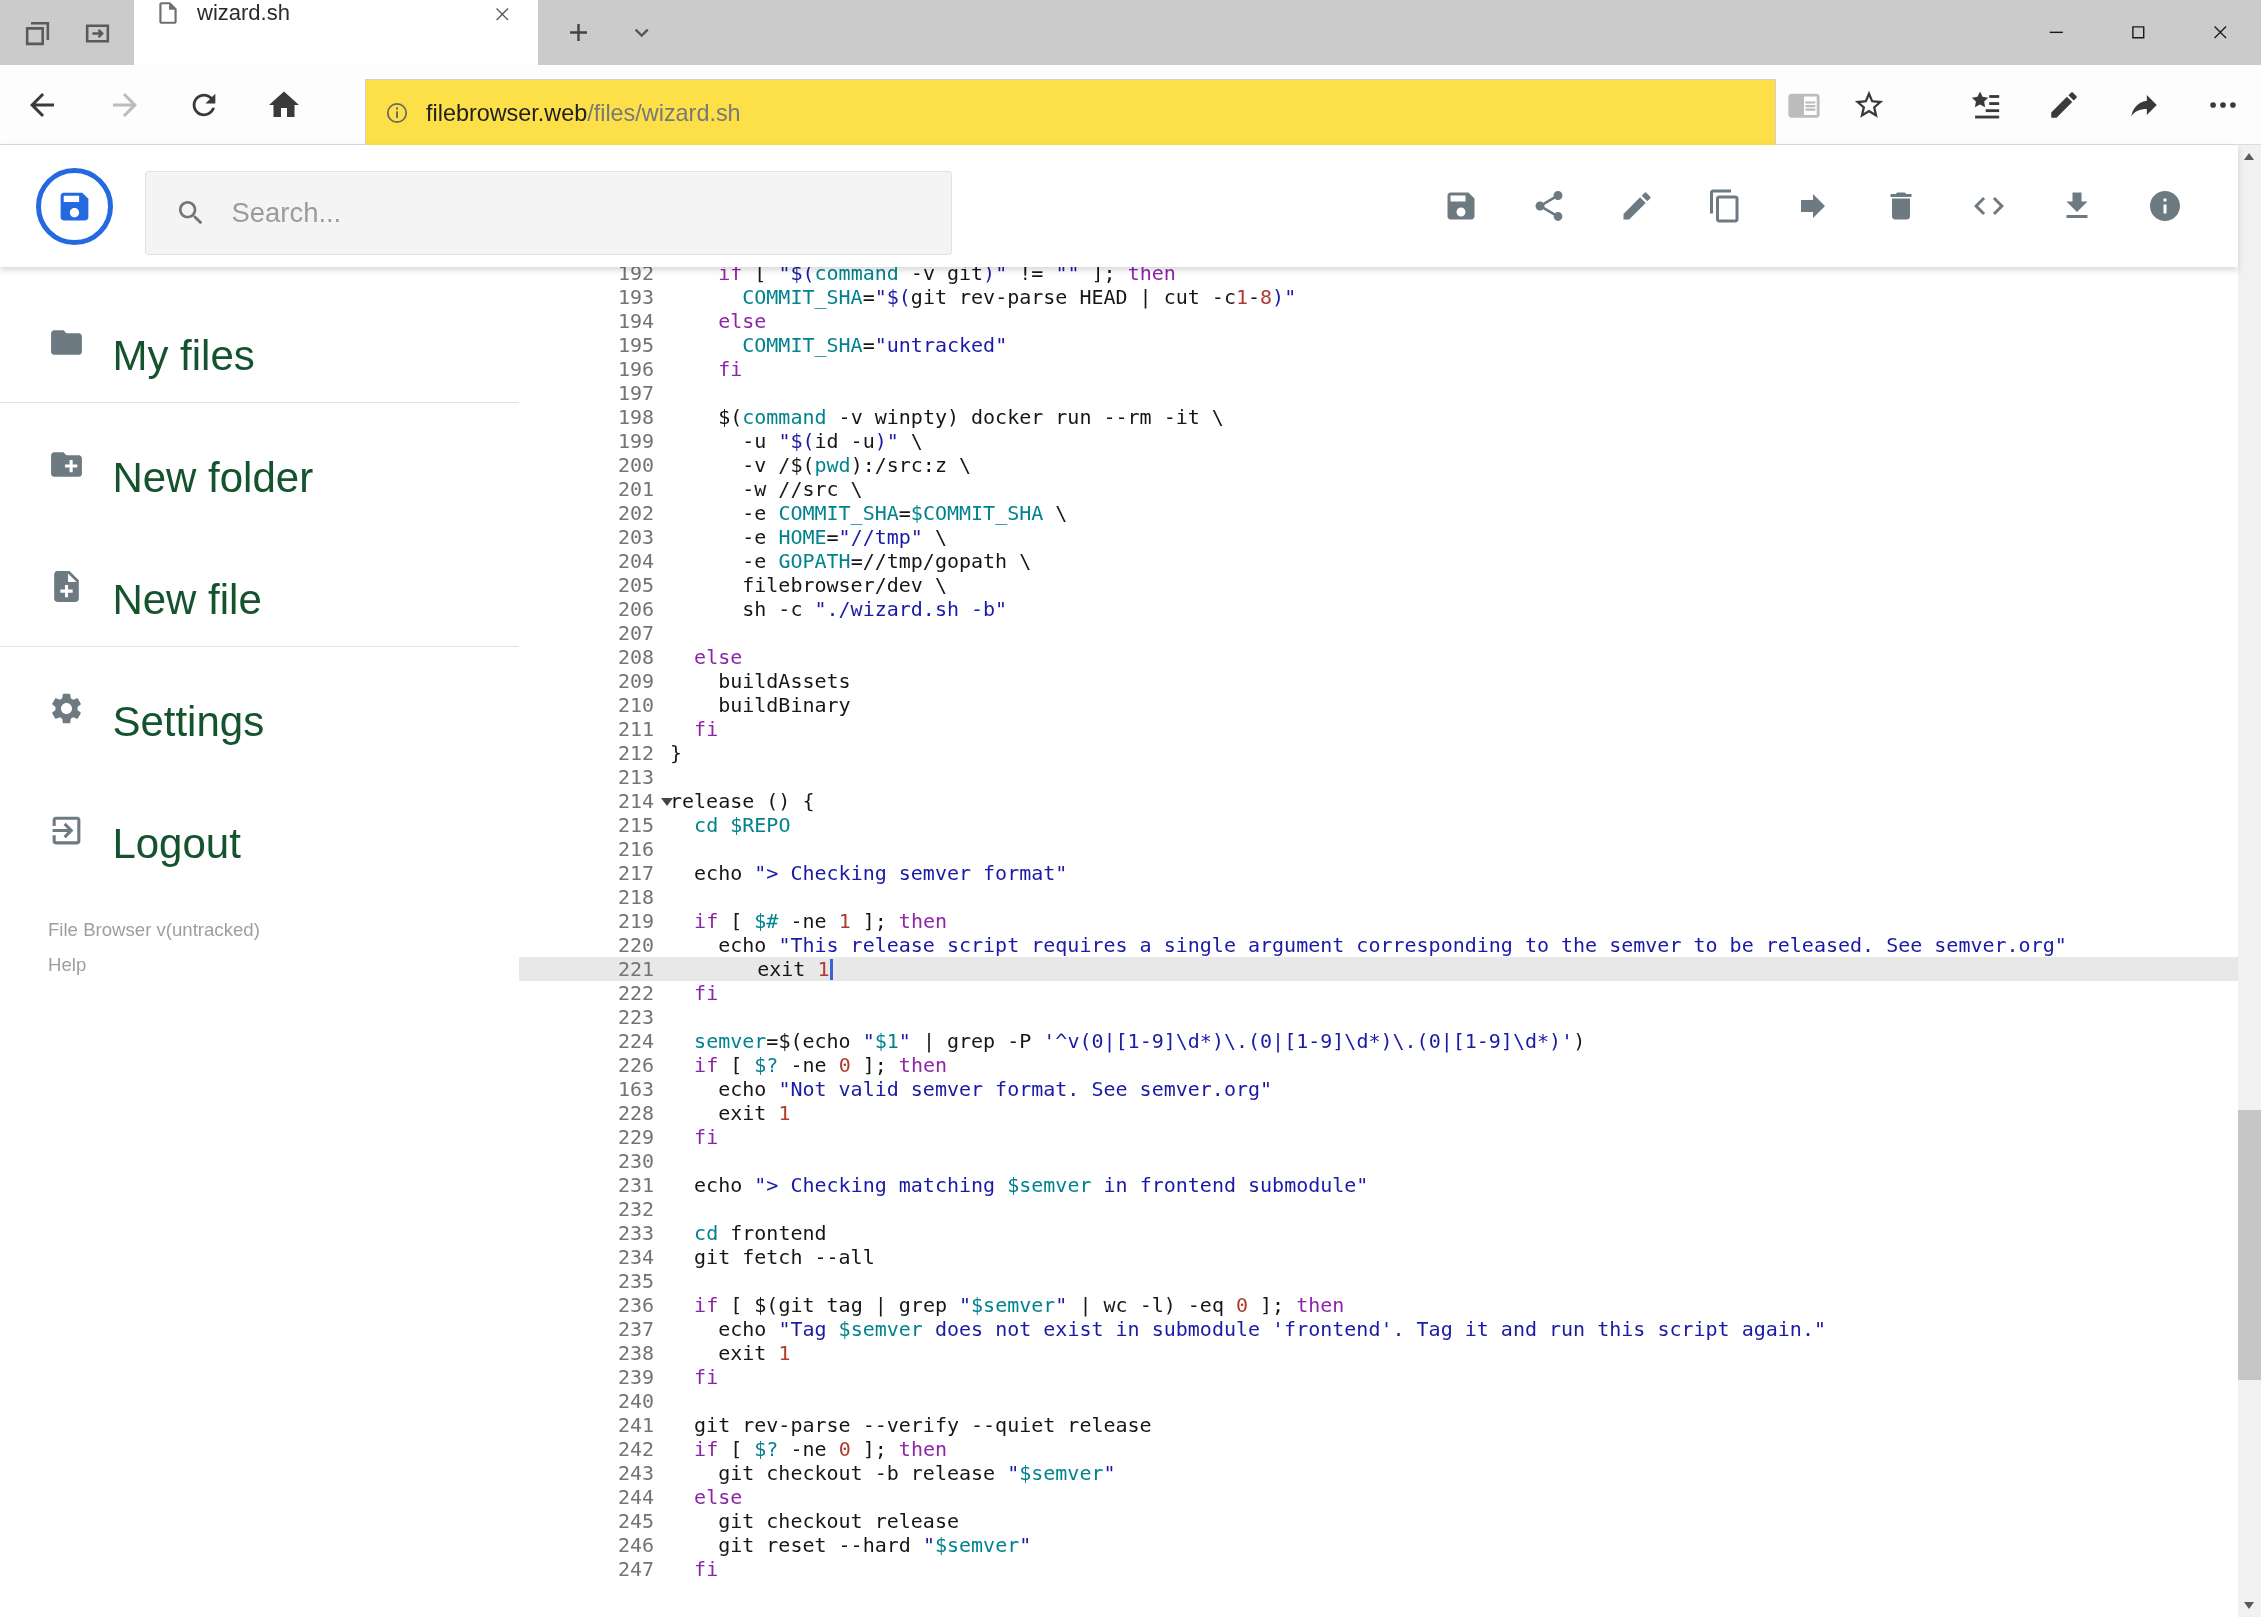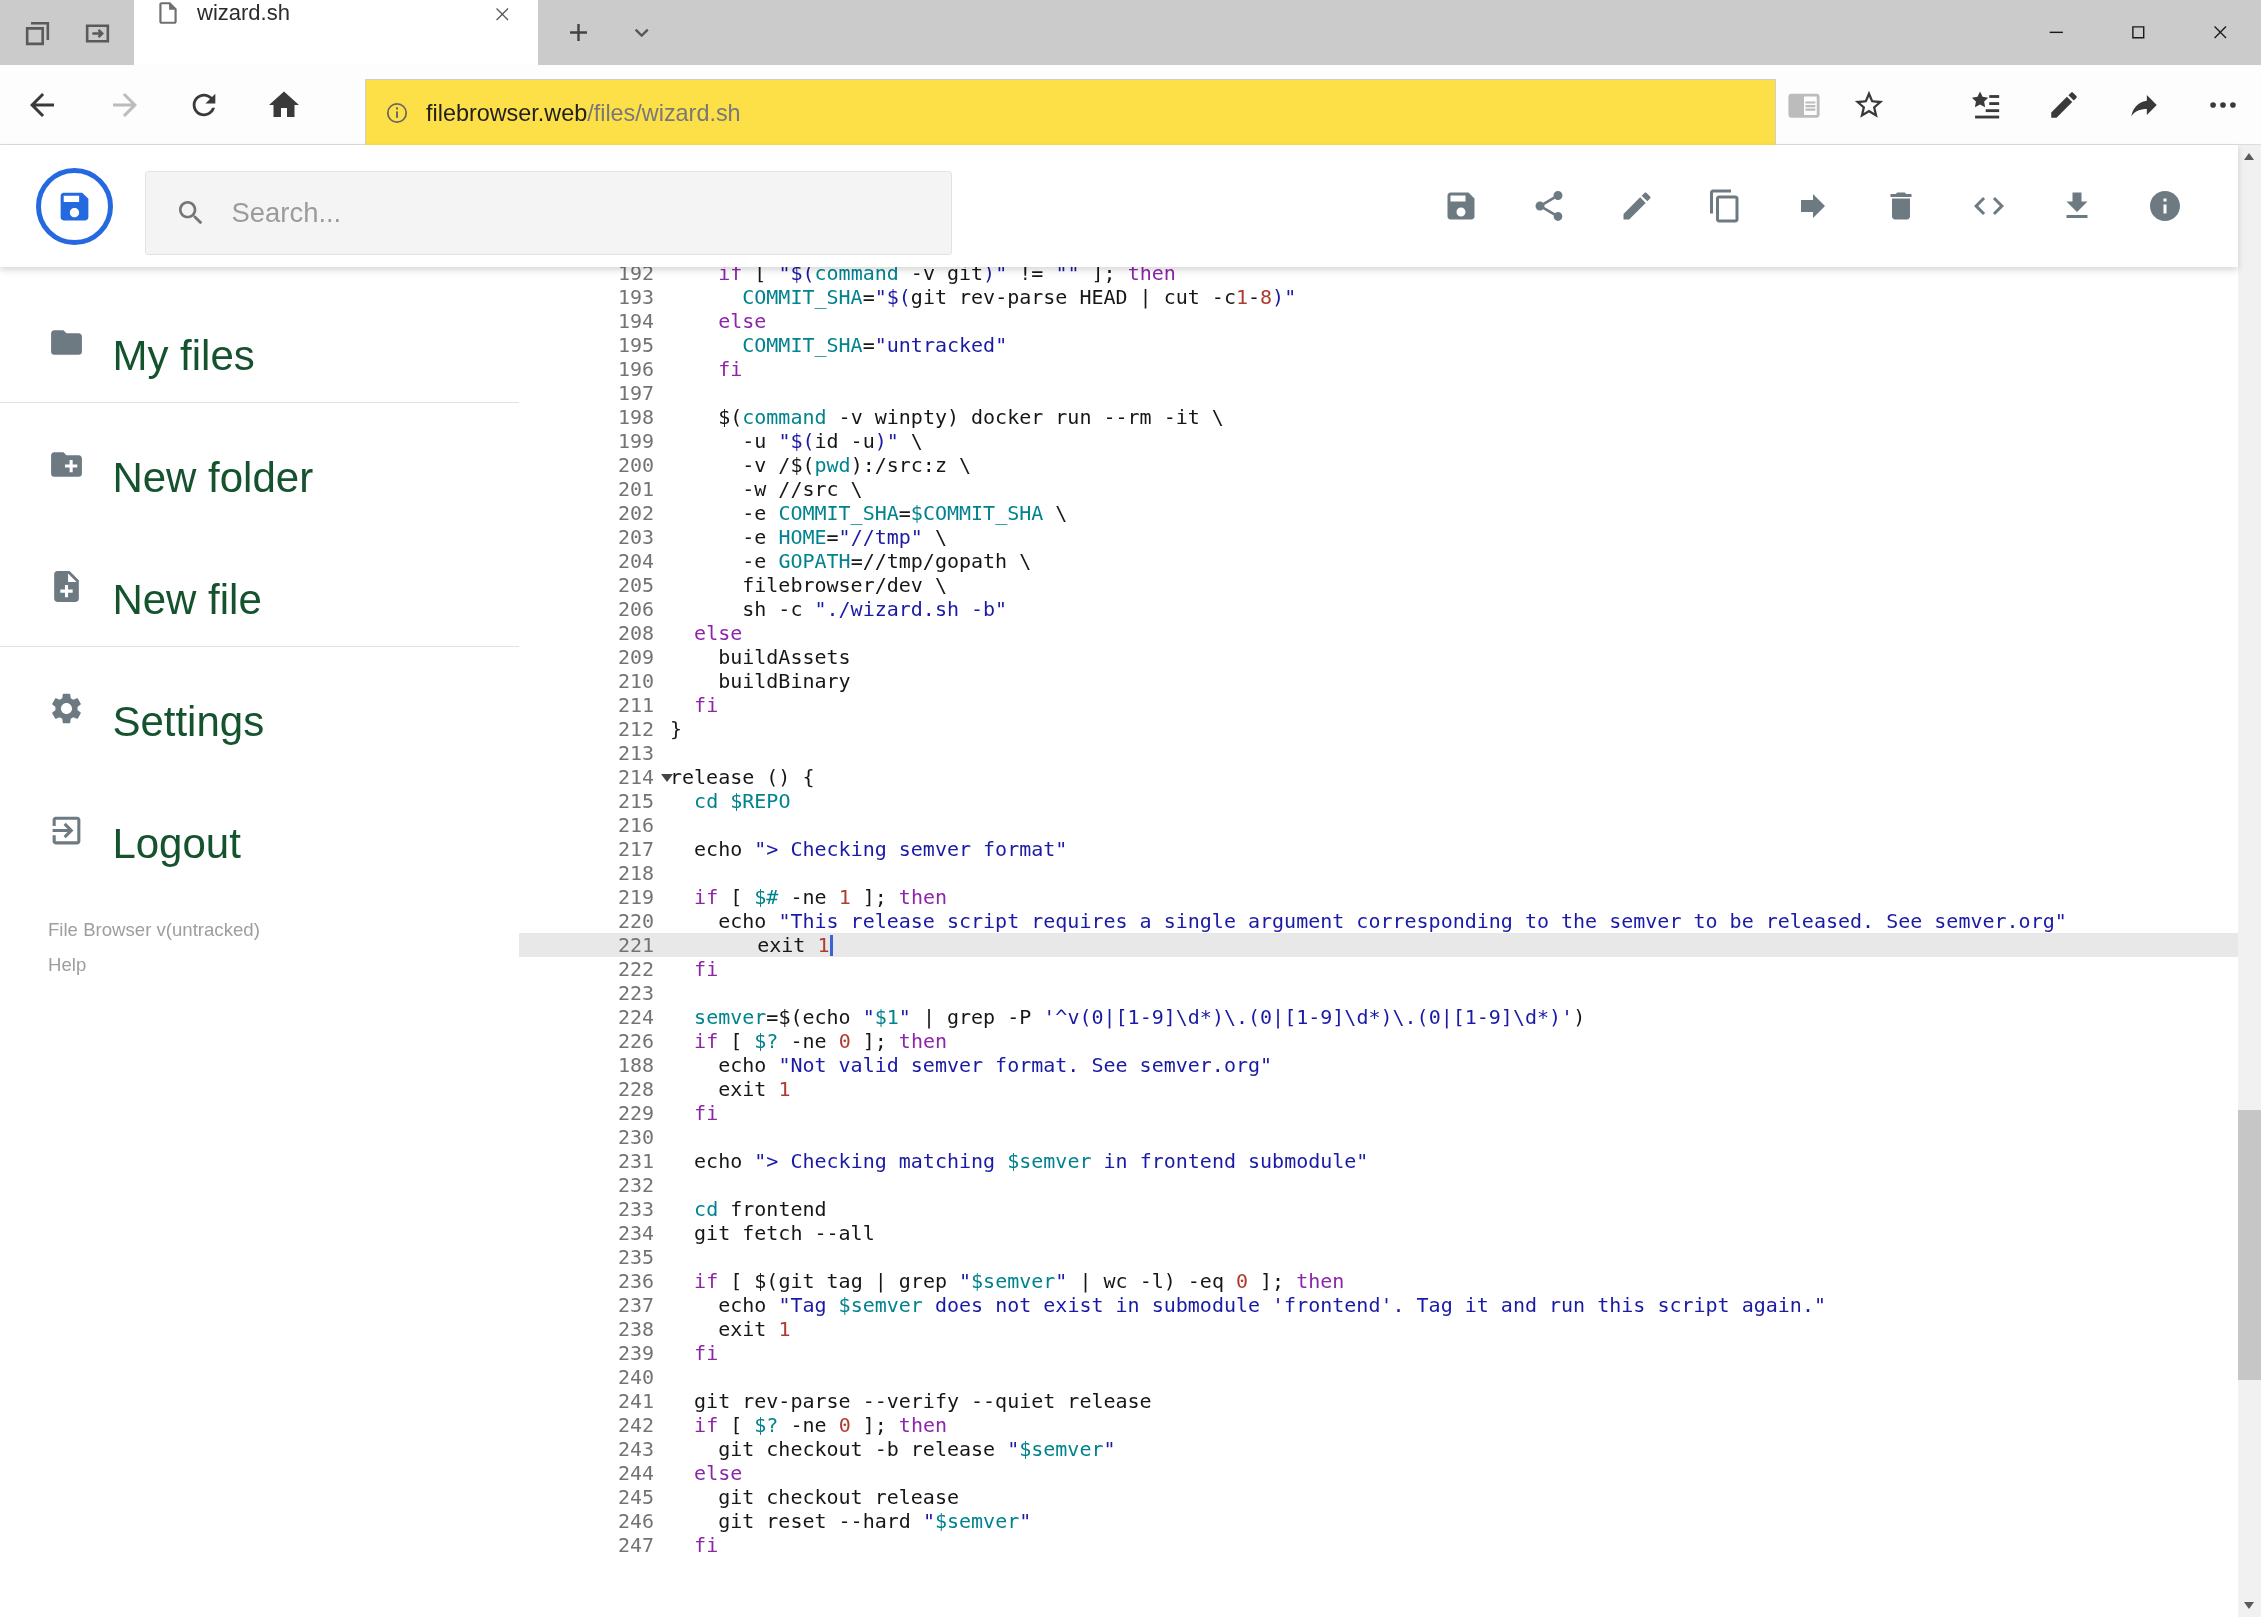--- a/index.html
+++ b/index.html
@@ -448,20 +448,24 @@
           </div>
           <div class="ed-row">
             <div class="ed-gutter">205</div>
             <div class="ed-code"><span class="tk-p">      filebrowser/dev \</span></div>
           </div>
           <div class="ed-row">
             <div class="ed-gutter">206</div>
             <div class="ed-code"><span class="tk-p">      sh -c </span><span class="tk-s">"./wizard.sh -b"</span></div>
           </div>
           <div class="ed-row">
+            <div class="ed-gutter">207</div>
+            <div class="ed-code"></div>
+          </div>
+          <div class="ed-row">
             <div class="ed-gutter">208</div>
             <div class="ed-code"><span class="tk-p">  </span><span class="tk-k">else</span></div>
           </div>
           <div class="ed-row">
             <div class="ed-gutter">209</div>
             <div class="ed-code"><span class="tk-p">    buildAssets</span></div>
           </div>
           <div class="ed-row">
             <div class="ed-gutter">210</div>
             <div class="ed-code"><span class="tk-p">    buildBinary</span></div>
@@ -520,21 +524,21 @@
           </div>
           <div class="ed-row">
             <div class="ed-gutter">224</div>
             <div class="ed-code"><span class="tk-p">  </span><span class="tk-v">semver</span><span class="tk-p">=$(echo </span><span class="tk-s">"</span><span class="tk-v">$1</span><span class="tk-s">"</span><span class="tk-p"> | grep -P </span><span class="tk-s">'^v(0|[1-9]\d*)\.(0|[1-9]\d*)\.(0|[1-9]\d*)'</span><span class="tk-p">)</span></div>
           </div>
           <div class="ed-row">
             <div class="ed-gutter">226</div>
             <div class="ed-code"><span class="tk-p">  </span><span class="tk-k">if</span><span class="tk-p"> [ </span><span class="tk-v">$?</span><span class="tk-p"> -ne </span><span class="tk-n">0</span><span class="tk-p"> ]; </span><span class="tk-k">then</span></div>
           </div>
           <div class="ed-row">
-            <div class="ed-gutter">188</div>
+            <div class="ed-gutter">163</div>
             <div class="ed-code"><span class="tk-p">    echo </span><span class="tk-s">"Not valid semver format. See semver.org"</span></div>
           </div>
           <div class="ed-row">
             <div class="ed-gutter">228</div>
             <div class="ed-code"><span class="tk-p">    exit </span><span class="tk-n">1</span></div>
           </div>
           <div class="ed-row">
             <div class="ed-gutter">229</div>
             <div class="ed-code"><span class="tk-p">  </span><span class="tk-k">fi</span></div>
           </div>

